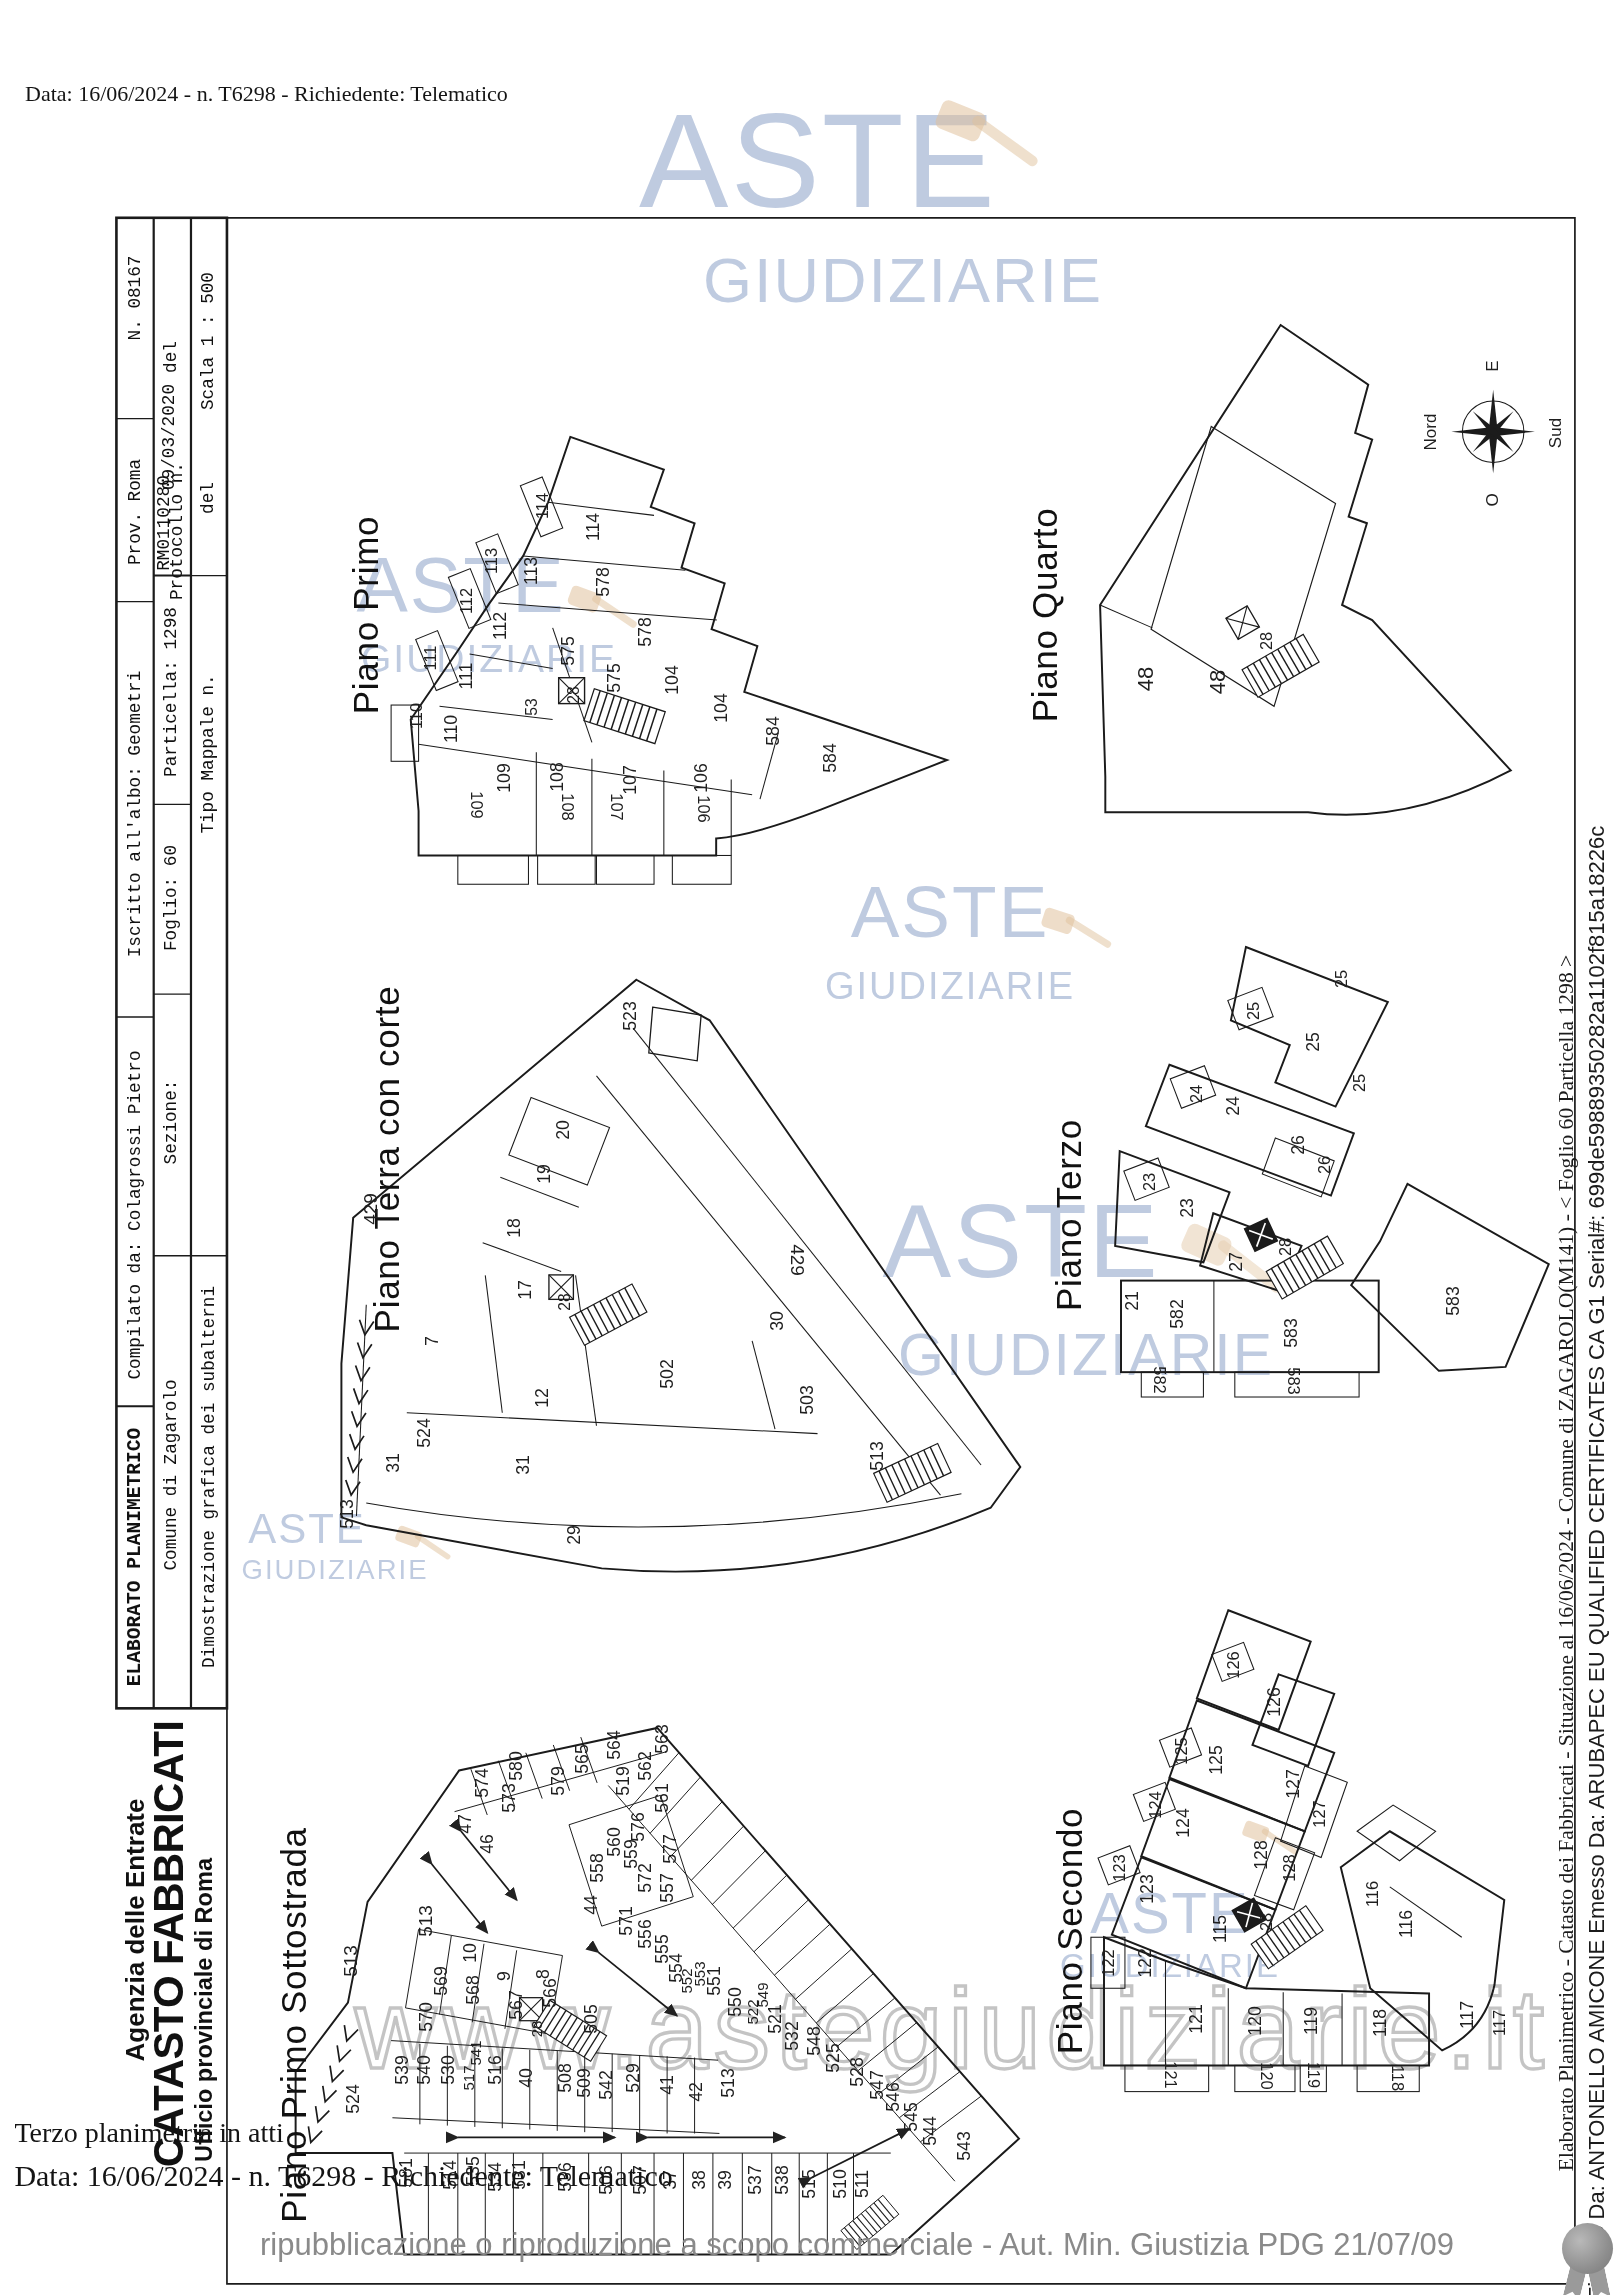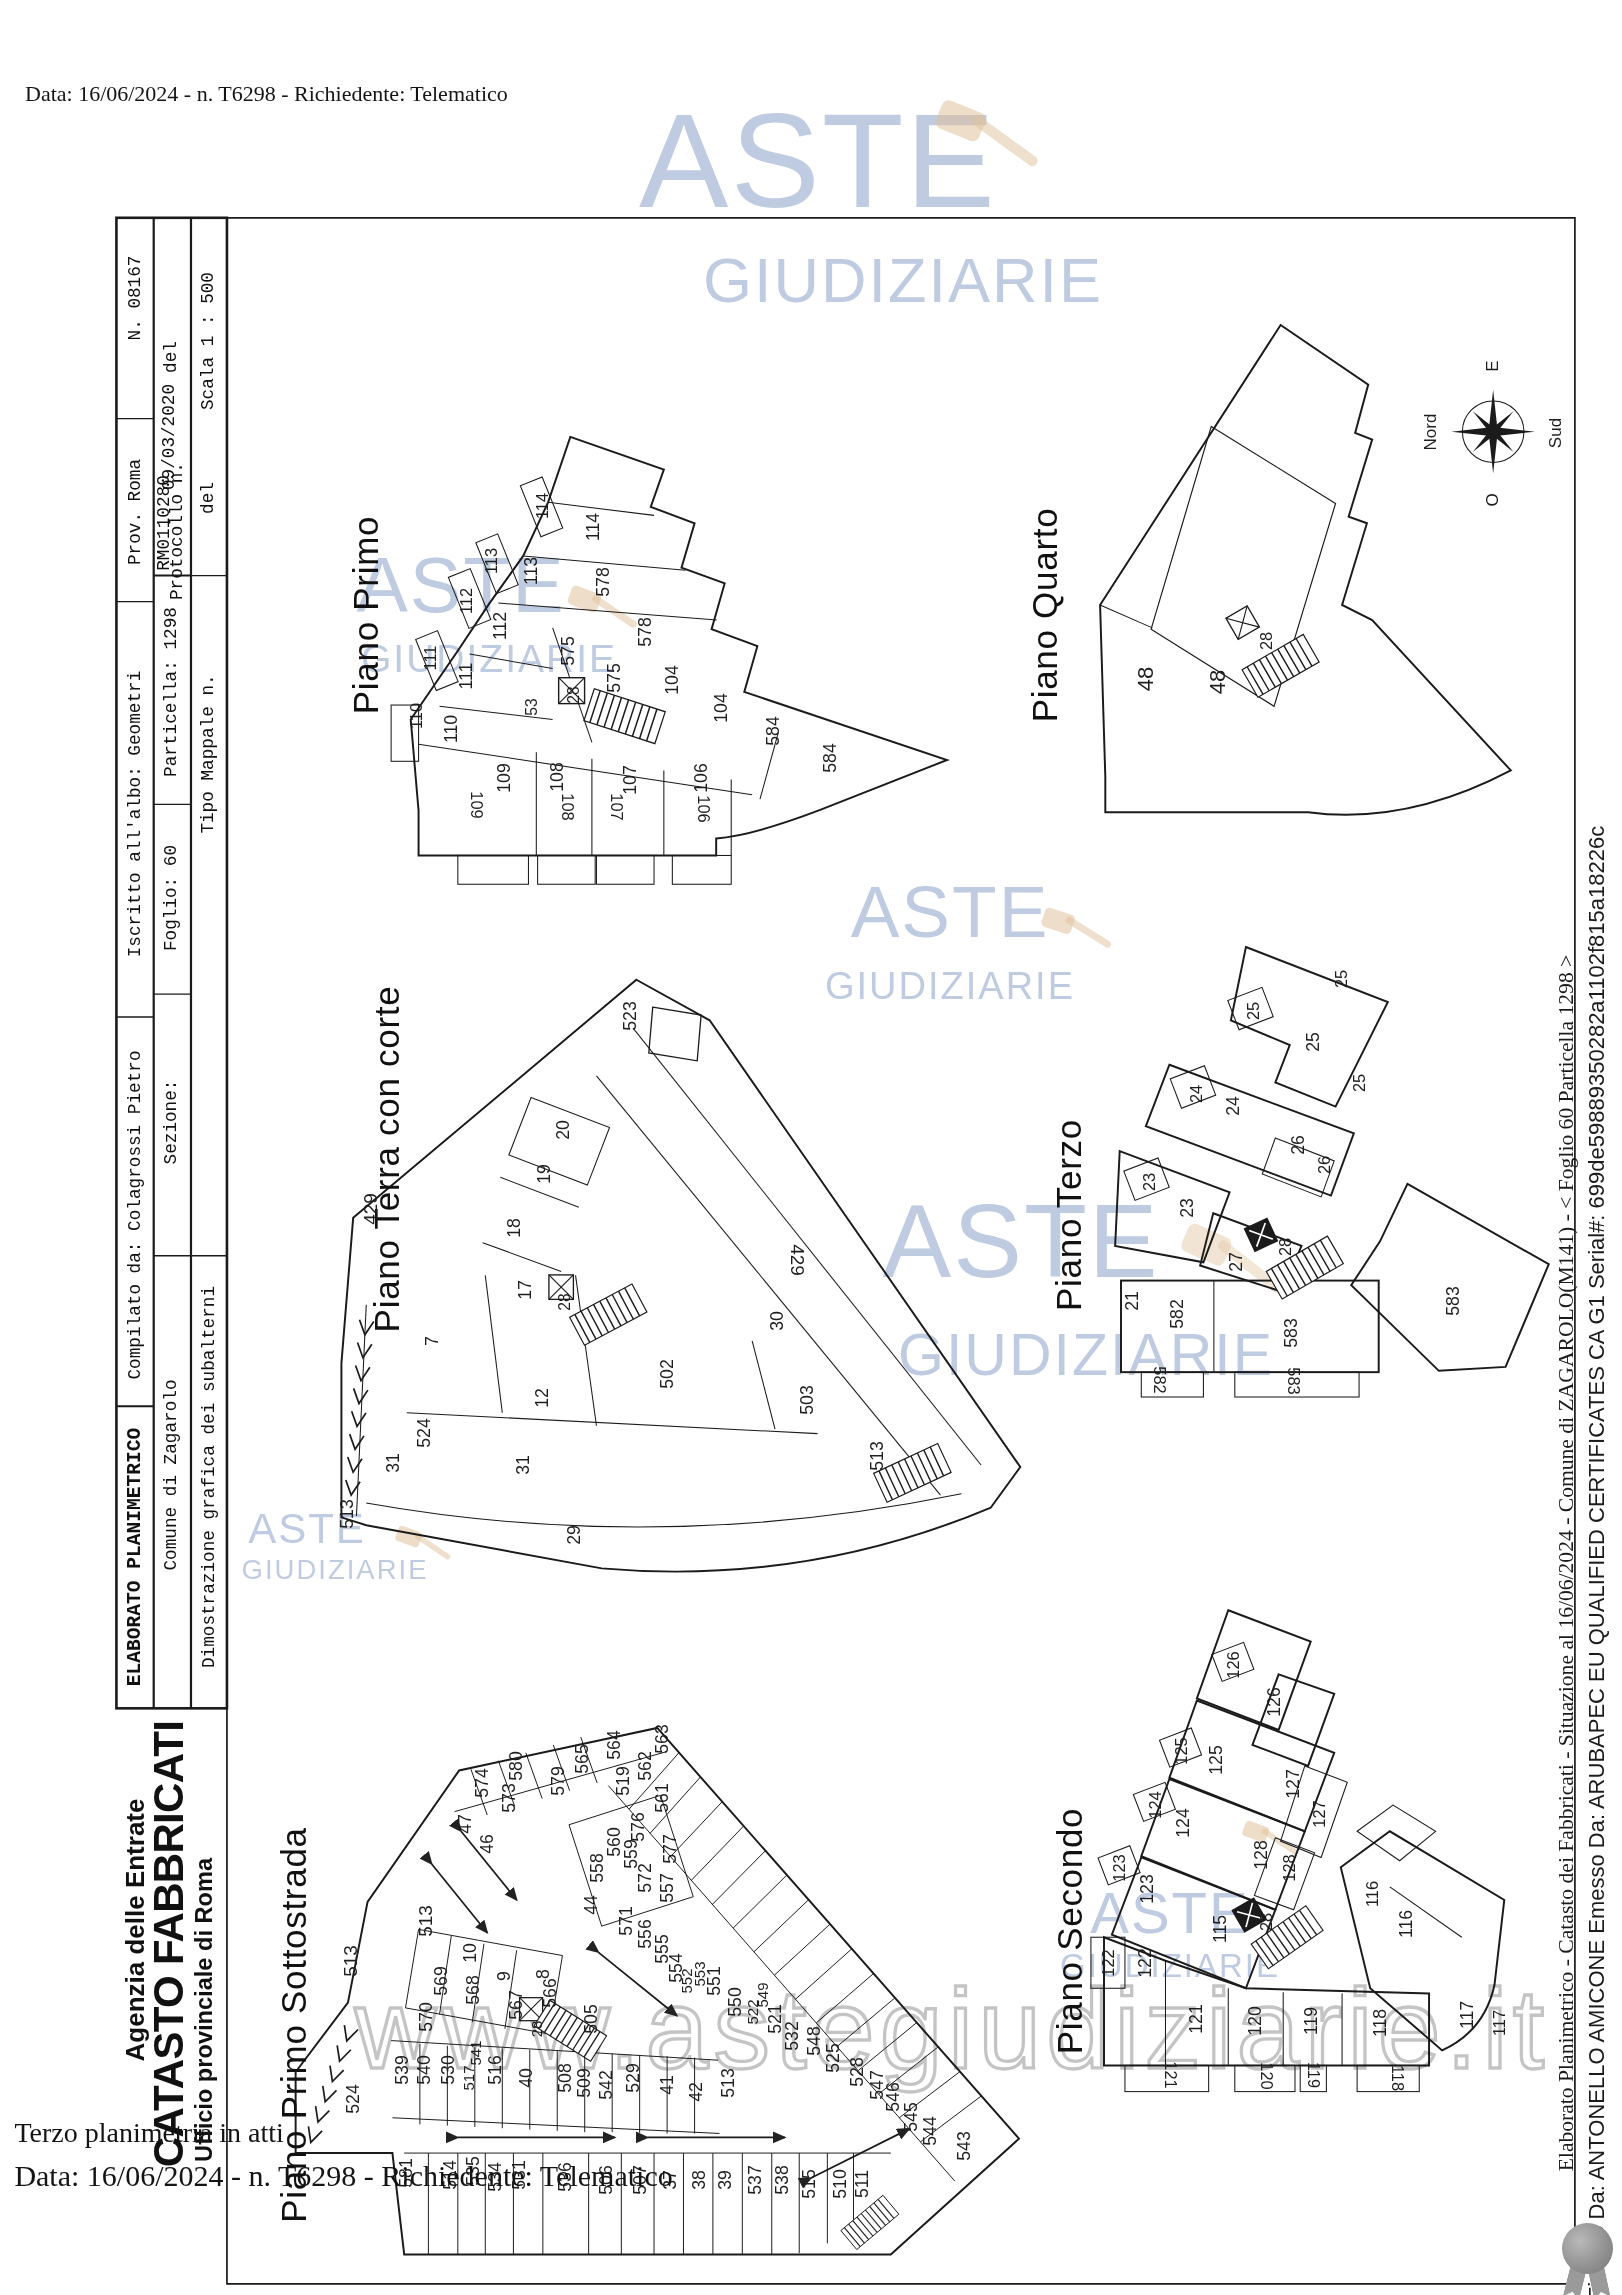--- a/index.html
+++ b/index.html
@@ -577,20 +577,21 @@
   <div class="vl ag" style="left:169px;top:1944px;font-size:42px;font-weight:800;letter-spacing:-0.7px;">CATASTO FABBRICATI</div>
   <div class="vl ag" style="left:204px;top:2010px;font-size:23.6px;">Ufficio provinciale di  Roma</div>
 
   <div class="vl room" style="left:1493px;top:366px;font-size:17px;">E</div>
   <div class="vl room" style="left:1556px;top:433px;font-size:17px;">Sud</div>
   <div class="vl room" style="left:1493px;top:500px;font-size:17px;">O</div>
   <div class="vl room" style="left:1431px;top:432px;font-size:17px;">Nord</div>
 
   <div class="ft" style="left:14.4px;top:2117px;font-size:28px;">Terzo planimetria in atti</div>
   <div class="ft" style="left:14.4px;top:2159px;font-size:30px;">Data: 16/06/2024 - n. T6298 - Richiedente: Telematico</div>
+  <div class="pub" style="left:857px;top:2227px;">ripubblicazione o riproduzione a scopo commerciale - Aut. Min. Giustizia PDG 21/07/09</div>
 
   <div class="vl mg" style="left:1566px;top:1563px;">Elaborato Planimetrico - Catasto dei Fabbricati - Situazione al 16/06/2024 - Comune di ZAGAROLO(M141) - &lt; Foglio 60 Particella 1298 &gt;</div>
   <div class="vl mgs" style="left:1597px;top:1563px;">Firmato Da: ANTONELLO AMICONE Emesso Da: ARUBAPEC EU QUALIFIED CERTIFICATES CA G1 Serial#: 699de59889350282a1102f815a18226c</div>
 
   <div class="seal" style="left:1562px;top:2223px;">
     <div class="t1"></div>
       <div class="t2"></div>
       <div class="disc"></div>
   </div>
 </div>

